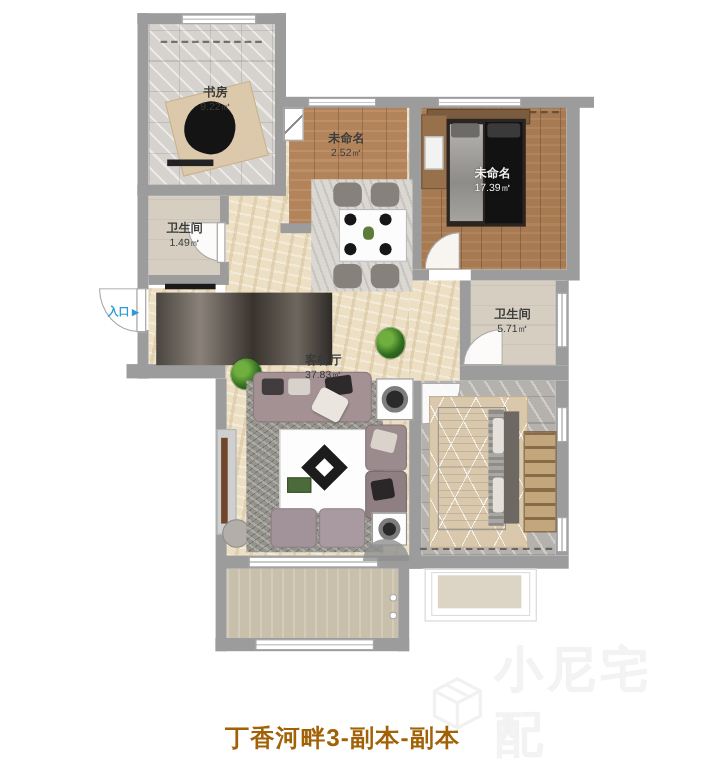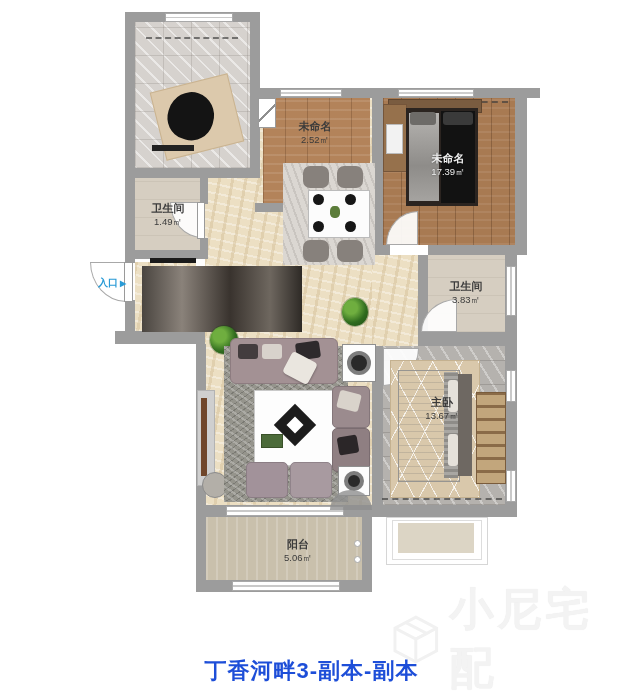--- a/index.html
+++ b/index.html
@@ -20,21 +20,21 @@
   .room-label{position:absolute;width:76px;text-align:center;color:#3b3b3b;line-height:1.25;pointer-events:none;}
   .room-label .nm{font-size:11px;font-weight:bold;display:block;}
   .room-label .ar{font-size:9.5px;display:block;}
   .room-label.light{color:#f0f0f0;text-shadow:0 0 2px rgba(0,0,0,.5);}
   .door{position:absolute;background:rgba(255,255,255,.92);border:1px solid #a8a8a8;box-sizing:border-box;}
   .panel{position:absolute;background:#ffffff;border:1px solid #9a9a9a;box-sizing:border-box;}
   .dash{position:absolute;border-top:2px dashed #3c3c3c;opacity:.65;}
   .plant{position:absolute;border-radius:50%;background:radial-gradient(circle at 35% 35%,#6fae3f 0 25%,#2f6b1e 60%,#1e4a12 100%);box-shadow:0 0 0 1px rgba(30,70,18,.35);}
   .appl{position:absolute;background:#fdfdfd;border:1px solid #8f8f8f;box-sizing:border-box;display:flex;align-items:center;justify-content:center;}
   .appl .drum{border-radius:50%;background:#2a2a2a;border:4px solid #7d7d7d;}
-  .title{position:absolute;left:0;right:17px;text-align:center;font-size:22px;font-weight:bold;color:#1d4ed8;letter-spacing:1px;}
+  .title{position:absolute;left:0;right:17px;text-align:center;font-size:22px;font-weight:bold;color:#a16207;letter-spacing:1px;}
   .wm{position:absolute;display:flex;align-items:center;gap:10px;color:#f3f3f3;font-weight:bold;font-size:44px;letter-spacing:4px;text-shadow:0 0 1px #e7e7e7;user-select:none;}
   .entry-label{position:absolute;color:#2a9bd6;font-size:10px;font-weight:bold;display:flex;align-items:center;gap:2px;}
   .entry-label .tri{font-size:8px;}
 </style>
 </head>
 <body>
 
 <div class="stage">
 
   <div class="floor f-marble" style="left:135px;top:22px;width:115px;height:146px;"></div>
@@ -165,43 +165,43 @@
   <div class="abs" style="left:448px;top:434px;width:10px;height:32px;background:#e5e1da;border-radius:3px;"></div>
   <div class="abs" style="left:476px;top:392px;width:28px;height:90px;background:repeating-linear-gradient(0deg,#c2a67c 0 10px,#8a6b48 10px 13px);border:1px solid #7a5c3c;"></div>
 
   <div class="abs" style="left:354px;top:540px;width:5px;height:5px;border-radius:50%;background:#fff;border:1px solid #aaa;"></div>
   <div class="abs" style="left:354px;top:556px;width:5px;height:5px;border-radius:50%;background:#fff;border:1px solid #aaa;"></div>
 
   <div class="abs" style="left:386px;top:517px;width:100px;height:46px;background:#ffffff;border:1px solid #d6d6d6;"></div>
   <div class="abs" style="left:392px;top:520px;width:88px;height:38px;background:#ffffff;border:1px solid #dddddd;"></div>
   <div class="abs" style="left:398px;top:523px;width:76px;height:30px;background:#dcd5c5;"></div>
 
+  <div class="room-label" style="left:158px;top:78px;">
+    <span class="nm">书房</span>
+    <span class="ar">9.22㎡</span>
+  </div>
   <div class="room-label" style="left:277px;top:120px;">
     <span class="nm">未命名</span>
     <span class="ar">2.52㎡</span>
   </div>
   <div class="room-label light" style="left:410px;top:152px;">
     <span class="nm">未命名</span>
     <span class="ar">17.39㎡</span>
   </div>
   <div class="room-label" style="left:130px;top:202px;">
     <span class="nm">卫生间</span>
     <span class="ar">1.49㎡</span>
   </div>
   <div class="room-label" style="left:428px;top:280px;">
     <span class="nm">卫生间</span>
-    <span class="ar">3.83㎡</span>
-  </div>
-  <div class="room-label" style="left:404px;top:396px;">
-    <span class="nm">主卧</span>
-    <span class="ar">13.67㎡</span>
-  </div>
-  <div class="room-label" style="left:260px;top:538px;">
-    <span class="nm">阳台</span>
-    <span class="ar">5.06㎡</span>
+    <span class="ar">5.71㎡</span>
+  </div>
+  <div class="room-label" style="left:256px;top:322px;">
+    <span class="nm">客餐厅</span>
+    <span class="ar">37.83㎡</span>
   </div>
 
   <div class="entry-label" style="left:98px;top:276px;">
     <span>入口</span>
     <span class="tri">▶</span>
   </div>
 
   <div class="wm" style="left:392px;top:580px;">
     <svg width="48" height="50" viewBox="0 0 48 50">
       <g fill="none" stroke="#f1f1f1" stroke-width="3">

